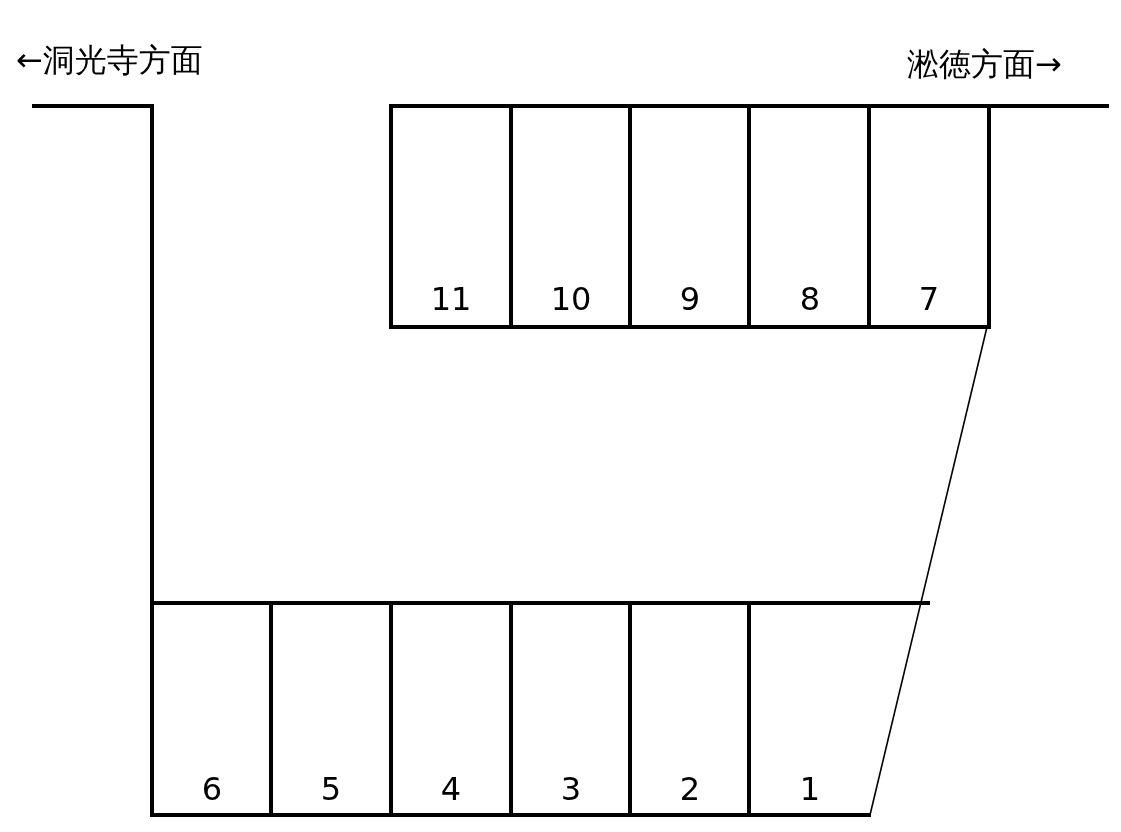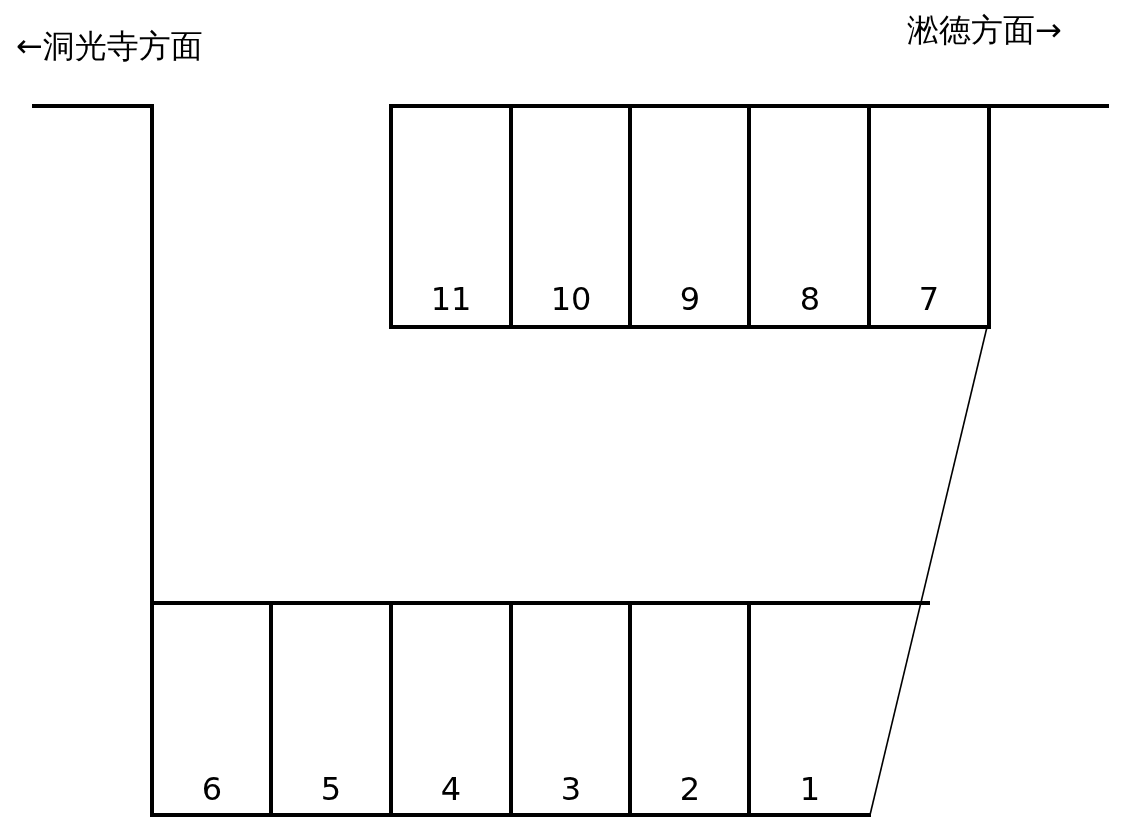--- a/index.html
+++ b/index.html
@@ -1,26 +1,26 @@
 <!DOCTYPE html>
 <html><head>
 <meta charset="utf-8">
 <style>
   html, body { margin: 0; padding: 0; background: #ffffff; }
   body { width: 1121px; height: 832px; position: relative; overflow: hidden;
          font-family: "DejaVu Sans", sans-serif; color: #000; }
-  .label { position: absolute; font-size: 32px; line-height: 1; white-space: nowrap; }
+  .label { position: absolute; font-size: 32px; line-height: 1; white-space: nowrap; margin-top: 14px; }
   svg { position: absolute; left: 0; top: 0; }
   .num { font-family: "DejaVu Sans", sans-serif; font-size: 32px; text-anchor: middle; }
 </style>
 </head>
 <body>
 
 <div class="label" style="left:16px; top:30px;">←洞光寺方面</div>
-<div class="label" style="left:907px; top:14px;">淞徳方面→</div>
+<div class="label" style="left:907px; top:34px;">淞徳方面→</div>
 
 <svg width="1121" height="832" viewBox="0 0 1121 832">
   <g stroke="#000" stroke-width="4" fill="none">
 
     <line x1="32" y1="106" x2="154" y2="106"></line>
 
     <line x1="152" y1="104" x2="152" y2="817"></line>
 
     <line x1="988" y1="106" x2="1109" y2="106"></line>
   </g>

